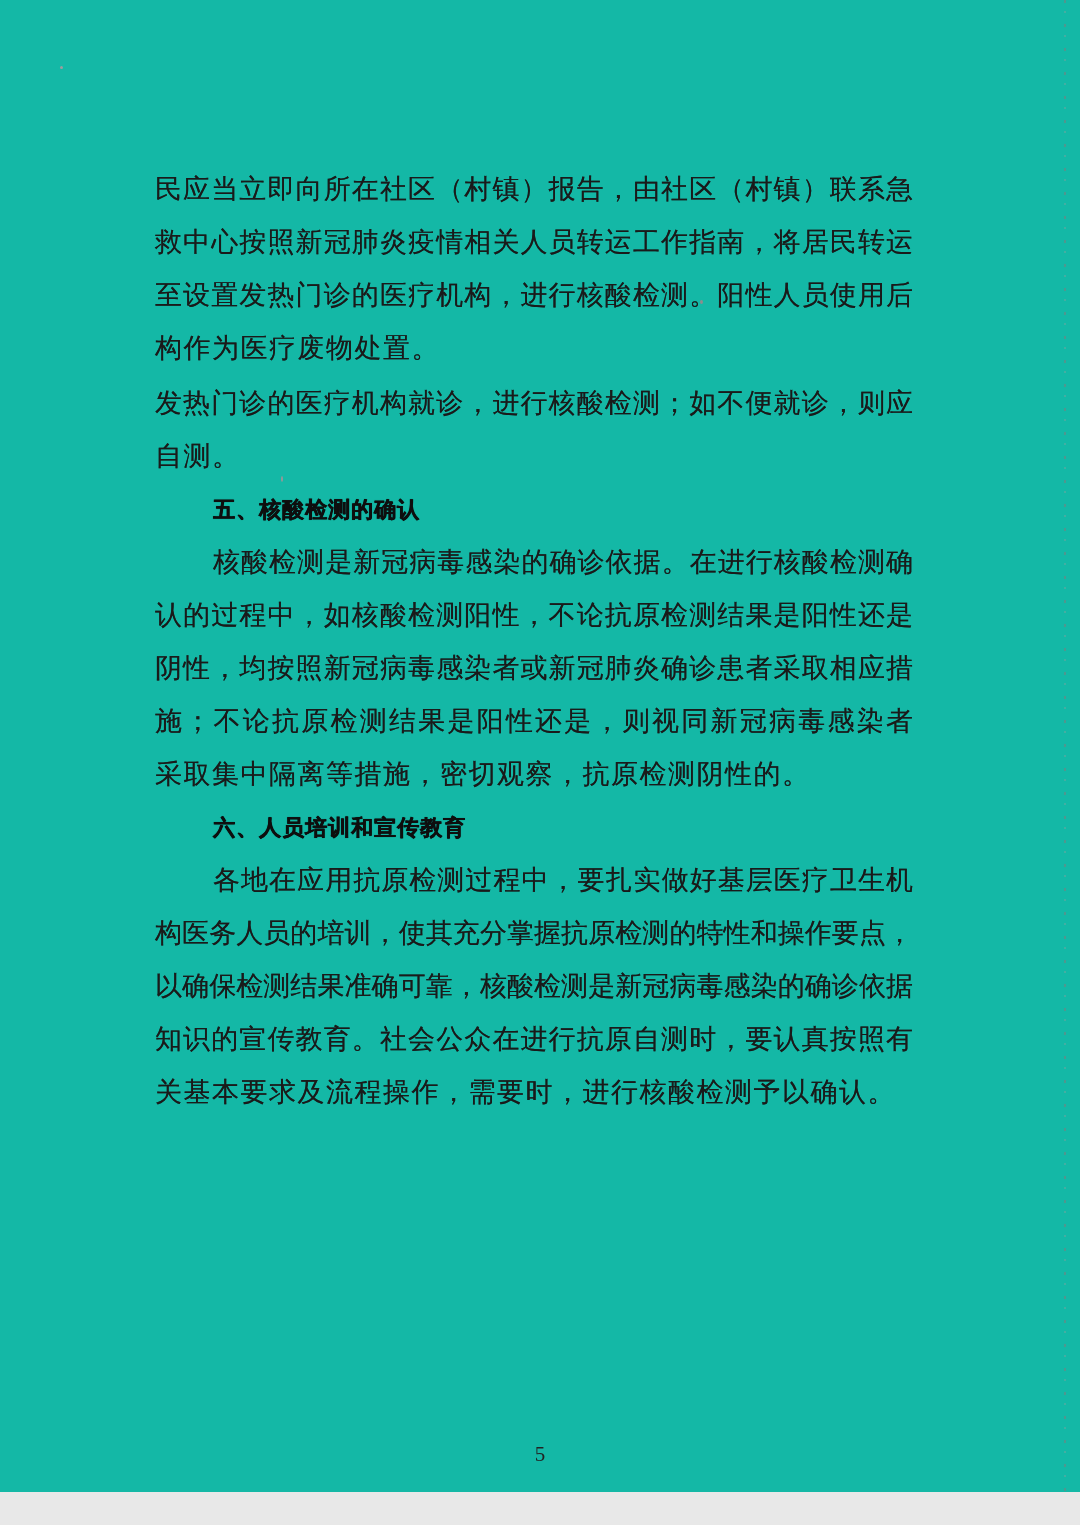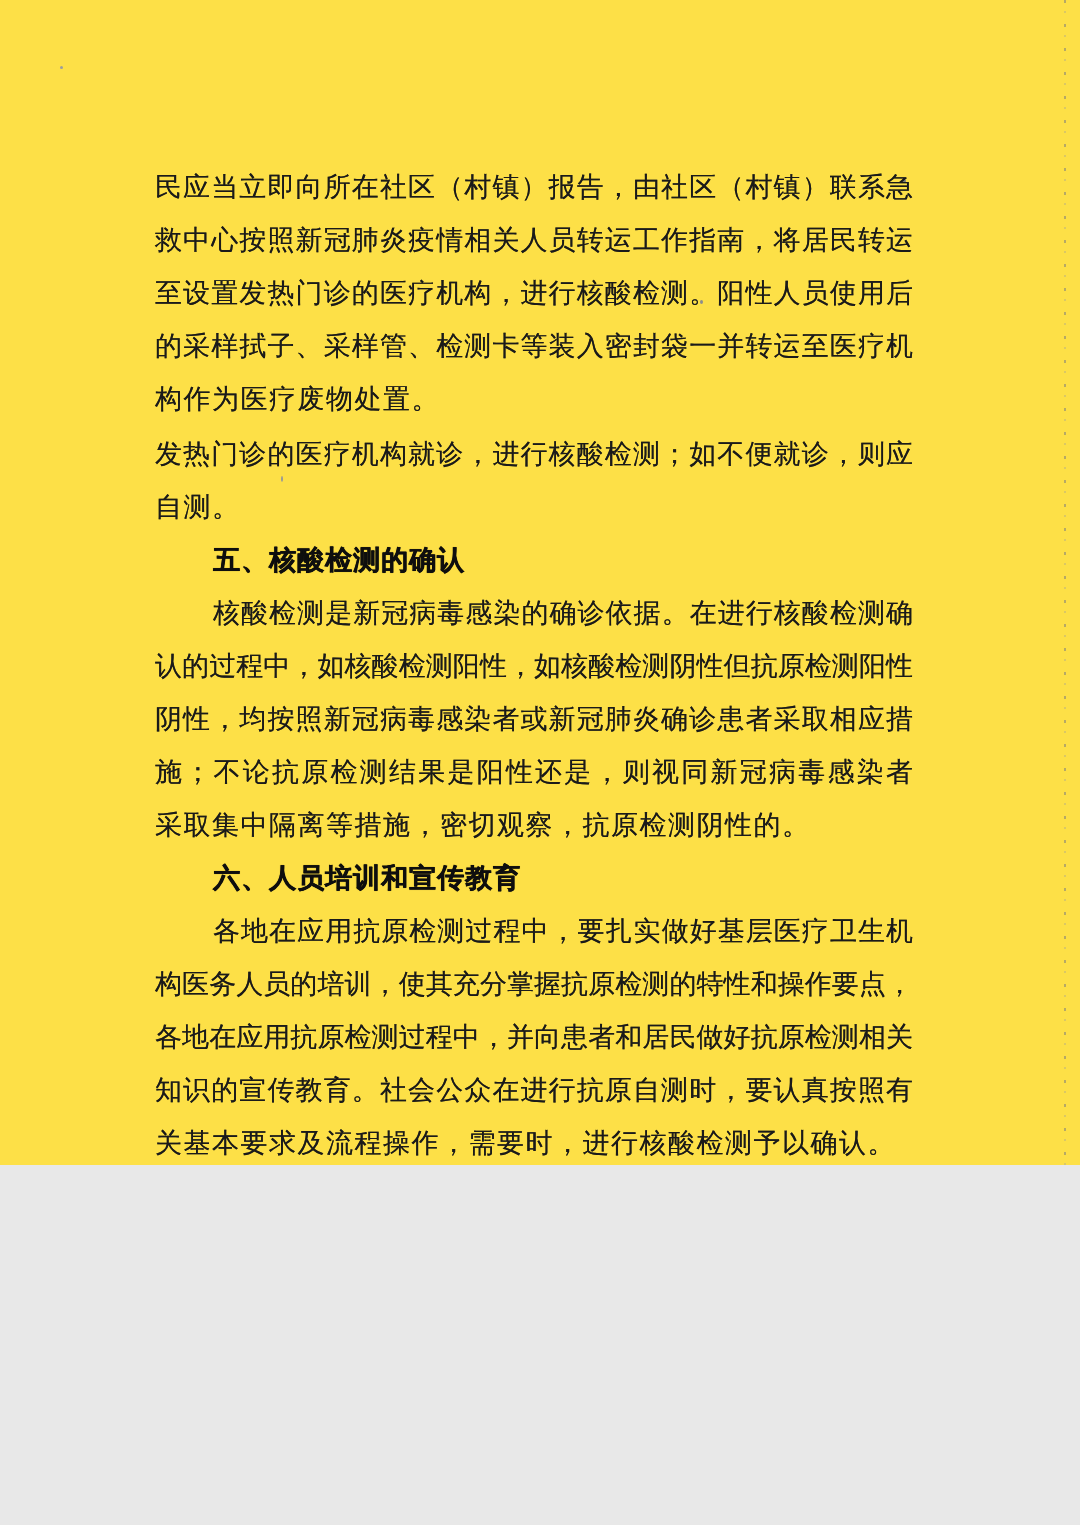--- a/index.html
+++ b/index.html
@@ -1,22 +1,22 @@
 <!DOCTYPE html>
 <html><head>
 <meta charset="utf-8">
 <style>
   html, body { margin: 0; padding: 0; background: #e8e8e8; }
   .page {
     position: relative;
     width: 1080px;
-    height: 1165px;
-    background: #fde047;
+    height: 1492px;
+    background: #14b8a6;
     overflow: hidden;
-    font-family: Liberation Mono, monospace;
+    font-family: Liberation Serif, serif;
     color: #1a1a1a;
   }
   .textblock {
     position: absolute;
     left: 155px;
     top: 163px;
     width: 758px;
     font-size: 27px;
   }
   .para { margin: 0; padding: 0; }
@@ -34,21 +34,21 @@
   .ln.last {
     text-align: left;
     text-align-last: left;
     letter-spacing: 1.5px;
   }
   .heading {
     margin: 0;
     height: 53px;
     line-height: 53px;
     padding-left: 58px;
-    font-size: 27px;
+    font-size: 22px;
     font-weight: bold;
     color: #0e0e0e;
     letter-spacing: 1px;
     text-shadow: 0.5px 0 0 #0e0e0e, 0 0 0.7px rgba(0,0,0,0.85);
   }
   .pagenum {
     position: absolute;
     left: 0;
     right: 0;
     top: 1442px;
@@ -87,45 +87,44 @@
   <div class="speck s2"></div>
   <div class="speck s3"></div>
   <div class="speck s4"></div>
 
   <main class="textblock">
 
     <p class="para p1">
       <span class="ln">民应当立即向所在社区（村镇）报告，由社区（村镇）联系急</span>
       <span class="ln">救中心按照新冠肺炎疫情相关人员转运工作指南，将居民转运</span>
       <span class="ln">至设置发热门诊的医疗机构，进行核酸检测。阳性人员使用后</span>
-      <span class="ln">的采样拭子、采样管、检测卡等装入密封袋一并转运至医疗机</span>
       <span class="ln last">构作为医疗废物处置。</span>
     </p>
 
     <p class="para p2">
       <span class="ln">发热门诊的医疗机构就诊，进行核酸检测；如不便就诊，则应</span>
       <span class="ln last">自测。</span>
     </p>
 
     <h2 class="heading">五、核酸检测的确认</h2>
 
     <p class="para p3">
       <span class="ln first">核酸检测是新冠病毒感染的确诊依据。在进行核酸检测确</span>
-      <span class="ln">认的过程中，如核酸检测阳性，如核酸检测阴性但抗原检测阳性</span>
+      <span class="ln">认的过程中，如核酸检测阳性，不论抗原检测结果是阳性还是</span>
       <span class="ln">阴性，均按照新冠病毒感染者或新冠肺炎确诊患者采取相应措</span>
       <span class="ln">施；不论抗原检测结果是阳性还是，则视同新冠病毒感染者</span>
       <span class="ln last">采取集中隔离等措施，密切观察，抗原检测阴性的。</span>
     </p>
 
     <h2 class="heading">六、人员培训和宣传教育</h2>
 
     <p class="para p4">
       <span class="ln first">各地在应用抗原检测过程中，要扎实做好基层医疗卫生机</span>
       <span class="ln">构医务人员的培训，使其充分掌握抗原检测的特性和操作要点，</span>
-      <span class="ln">各地在应用抗原检测过程中，并向患者和居民做好抗原检测相关</span>
+      <span class="ln">以确保检测结果准确可靠，核酸检测是新冠病毒感染的确诊依据</span>
       <span class="ln">知识的宣传教育。社会公众在进行抗原自测时，要认真按照有</span>
       <span class="ln last">关基本要求及流程操作，需要时，进行核酸检测予以确认。</span>
     </p>
 
   </main>
 
   <div class="pagenum">5</div>
 
 </div>
 

